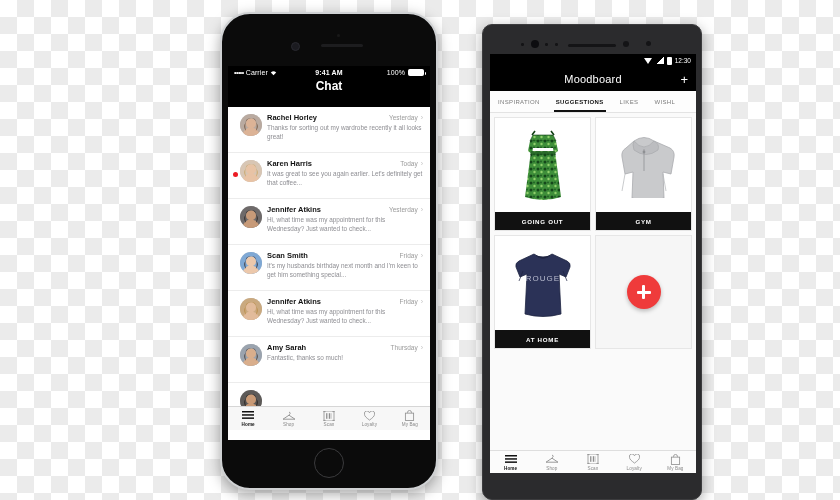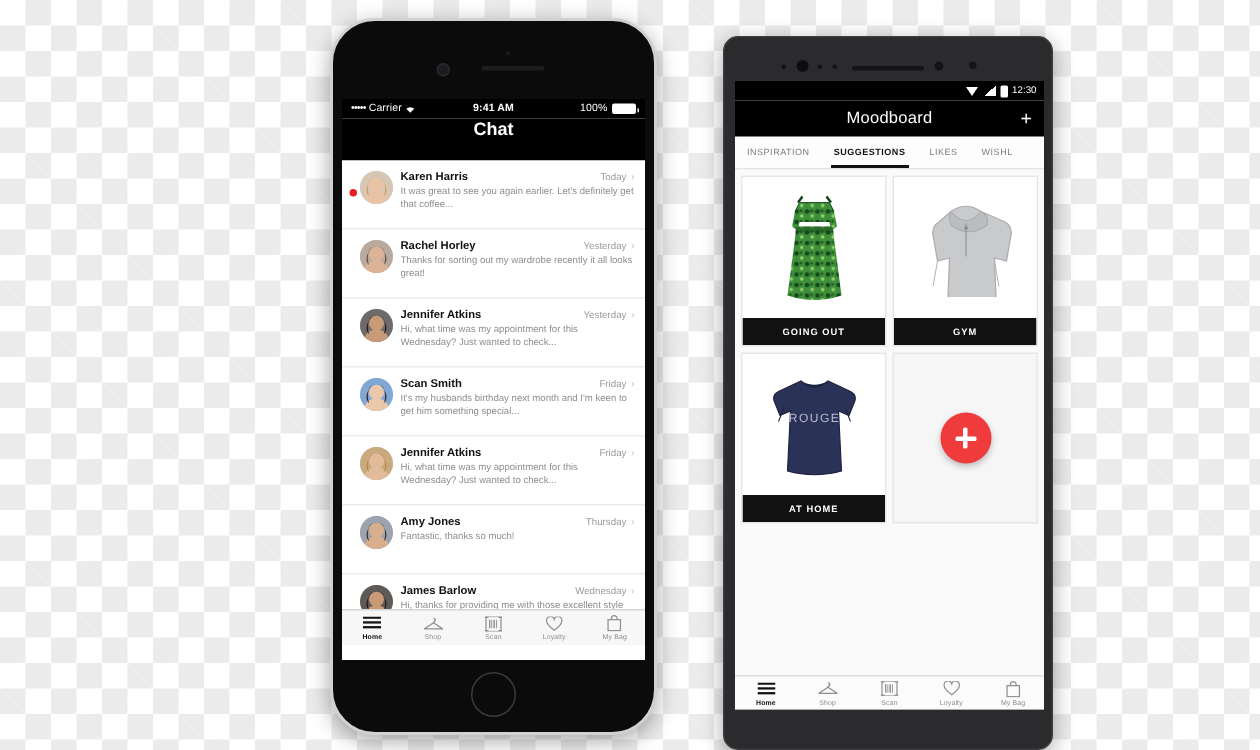--- a/index.html
+++ b/index.html
@@ -133,58 +133,58 @@
         <span class="batt"></span>
       </div>
     </div>
 
     <div class="ios-navbar">
       <span>Chat</span>
     </div>
 
     <div class="chat-list">
   <div class="chat-row">
+    <span class="unread-spacer"></span>
+    <span class="avatar"><svg width="22" height="22" viewBox="0 0 22 22">
+    <rect width="22" height="22" fill="#b9aaa0"></rect>
+    <circle cx="11" cy="22" r="8.5" fill="#dcb396"></circle>
+    <circle cx="11" cy="9.5" r="5" fill="#dcb396"></circle>
+    <path d="M5.6 9.5a5.4 5.4 0 0 1 10.8 0c0-3-1.6-5.4-5.4-5.4S5.6 6.5 5.6 9.5z" fill="#6b4a32"></path>
+    <path d="M5.6 8.5c-.8 3.5-.3 6.5.6 8.2-2-1.2-2.6-5.4-.6-8.2zM16.4 8.5c.8 3.5.3 6.5-.6 8.2 2-1.2 2.6-5.4.6-8.2z" fill="#6b4a32"></path>
+  </svg></span>
+    <span class="chat-body">
+      <span class="chat-head">
+        <span class="chat-name">Rachel Horley</span>
+        <span class="chat-when">Yesterday</span>
+        <span class="chev">›</span>
+      </span>
+      <span class="chat-msg">Thanks for sorting out my wardrobe recently it all looks great!</span>
+    </span>
+  </div>
+  <div class="chat-row">
     <span class="unread-dot"></span>
     <span class="avatar"><svg width="22" height="22" viewBox="0 0 22 22">
     <rect width="22" height="22" fill="#d8c6b4"></rect>
     <circle cx="11" cy="22" r="8.5" fill="#e8c3a5"></circle>
     <circle cx="11" cy="9.5" r="5" fill="#e8c3a5"></circle>
     <path d="M5.6 9.5a5.4 5.4 0 0 1 10.8 0c0-3-1.6-5.4-5.4-5.4S5.6 6.5 5.6 9.5z" fill="#c9a05a"></path>
     <path d="M5.6 8.5c-.8 3.5-.3 6.5.6 8.2-2-1.2-2.6-5.4-.6-8.2zM16.4 8.5c.8 3.5.3 6.5-.6 8.2 2-1.2 2.6-5.4.6-8.2z" fill="#c9a05a"></path>
   </svg></span>
     <span class="chat-body">
       <span class="chat-head">
         <span class="chat-name">Karen Harris</span>
         <span class="chat-when">Today</span>
         <span class="chev">›</span>
       </span>
       <span class="chat-msg">It was great to see you again earlier. Let's definitely get that coffee...</span>
     </span>
   </div>
   <div class="chat-row">
     <span class="unread-spacer"></span>
     <span class="avatar"><svg width="22" height="22" viewBox="0 0 22 22">
-    <rect width="22" height="22" fill="#b9aaa0"></rect>
-    <circle cx="11" cy="22" r="8.5" fill="#dcb396"></circle>
-    <circle cx="11" cy="9.5" r="5" fill="#dcb396"></circle>
-    <path d="M5.6 9.5a5.4 5.4 0 0 1 10.8 0c0-3-1.6-5.4-5.4-5.4S5.6 6.5 5.6 9.5z" fill="#6b4a32"></path>
-    <path d="M5.6 8.5c-.8 3.5-.3 6.5.6 8.2-2-1.2-2.6-5.4-.6-8.2zM16.4 8.5c.8 3.5.3 6.5-.6 8.2 2-1.2 2.6-5.4.6-8.2z" fill="#6b4a32"></path>
-  </svg></span>
-    <span class="chat-body">
-      <span class="chat-head">
-        <span class="chat-name">Rachel Horley</span>
-        <span class="chat-when">Yesterday</span>
-        <span class="chev">›</span>
-      </span>
-      <span class="chat-msg">Thanks for sorting out my wardrobe recently it all looks great!</span>
-    </span>
-  </div>
-  <div class="chat-row">
-    <span class="unread-spacer"></span>
-    <span class="avatar"><svg width="22" height="22" viewBox="0 0 22 22">
     <rect width="22" height="22" fill="#6e6a6a"></rect>
     <circle cx="11" cy="22" r="8.5" fill="#c79a78"></circle>
     <circle cx="11" cy="9.5" r="5" fill="#c79a78"></circle>
     <path d="M5.6 9.5a5.4 5.4 0 0 1 10.8 0c0-3-1.6-5.4-5.4-5.4S5.6 6.5 5.6 9.5z" fill="#241c18"></path>
     <path d="M5.6 8.5c-.8 3.5-.3 6.5.6 8.2-2-1.2-2.6-5.4-.6-8.2zM16.4 8.5c.8 3.5.3 6.5-.6 8.2 2-1.2 2.6-5.4.6-8.2z" fill="#241c18"></path>
   </svg></span>
     <span class="chat-body">
       <span class="chat-head">
         <span class="chat-name">Jennifer Atkins</span>
         <span class="chat-when">Yesterday</span>
@@ -233,44 +233,36 @@
     <span class="unread-spacer"></span>
     <span class="avatar"><svg width="22" height="22" viewBox="0 0 22 22">
     <rect width="22" height="22" fill="#9aa3ae"></rect>
     <circle cx="11" cy="22" r="8.5" fill="#d9ae8c"></circle>
     <circle cx="11" cy="9.5" r="5" fill="#d9ae8c"></circle>
     <path d="M5.6 9.5a5.4 5.4 0 0 1 10.8 0c0-3-1.6-5.4-5.4-5.4S5.6 6.5 5.6 9.5z" fill="#3c2f28"></path>
     <path d="M5.6 8.5c-.8 3.5-.3 6.5.6 8.2-2-1.2-2.6-5.4-.6-8.2zM16.4 8.5c.8 3.5.3 6.5-.6 8.2 2-1.2 2.6-5.4.6-8.2z" fill="#3c2f28"></path>
   </svg></span>
     <span class="chat-body">
       <span class="chat-head">
-        <span class="chat-name">Amy Jones</span>
+        <span class="chat-name">Amy Sarah</span>
         <span class="chat-when">Thursday</span>
         <span class="chev">›</span>
       </span>
       <span class="chat-msg">Fantastic, thanks so much!</span>
     </span>
   </div>
   <div class="chat-row">
     <span class="unread-spacer"></span>
     <span class="avatar"><svg width="22" height="22" viewBox="0 0 22 22">
     <rect width="22" height="22" fill="#5d5a58"></rect>
     <circle cx="11" cy="22" r="8.5" fill="#c99a76"></circle>
     <circle cx="11" cy="9.5" r="5" fill="#c99a76"></circle>
     <path d="M5.6 9.5a5.4 5.4 0 0 1 10.8 0c0-3-1.6-5.4-5.4-5.4S5.6 6.5 5.6 9.5z" fill="#1f1a17"></path>
     <path d="M5.6 8.5c-.8 3.5-.3 6.5.6 8.2-2-1.2-2.6-5.4-.6-8.2zM16.4 8.5c.8 3.5.3 6.5-.6 8.2 2-1.2 2.6-5.4.6-8.2z" fill="#1f1a17"></path>
   </svg></span>
-    <span class="chat-body">
-      <span class="chat-head">
-        <span class="chat-name">James Barlow</span>
-        <span class="chat-when">Wednesday</span>
-        <span class="chev">›</span>
-      </span>
-      <span class="chat-msg">Hi, thanks for providing me with those excellent style tips! My wardrobe looks...</span>
-    </span>
   </div>
       </div>
 
     <div class="tabbar">
     <div class="tab active">
       <span class="ticon">
             <svg width="12" height="9" viewBox="0 0 12 9">
               <rect y="0" width="12" height="1.5" fill="#111"></rect>
               <rect y="3.2" width="12" height="1.5" fill="#111"></rect>
               <rect y="6.4" width="12" height="1.5" fill="#111"></rect>

